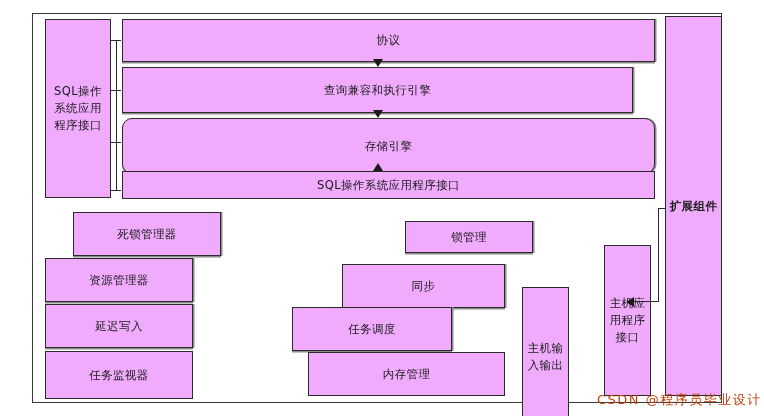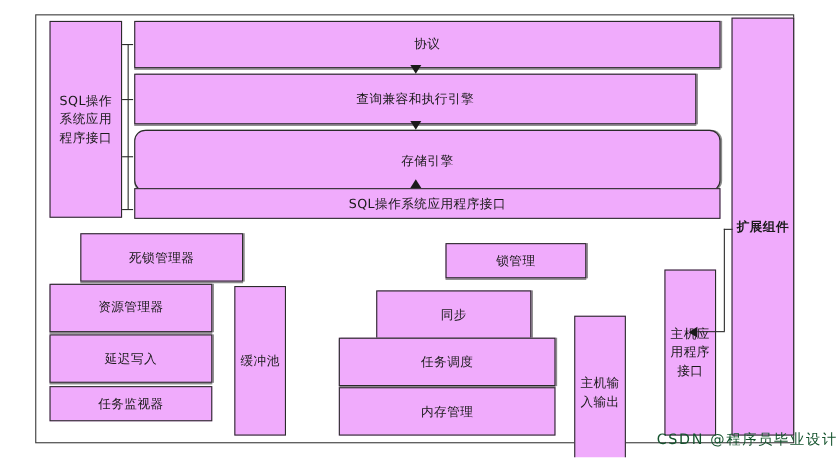--- a/index.html
+++ b/index.html
@@ -65,21 +65,21 @@
   }
   .arrow-left {
     position: absolute;
     width: 0; height: 0;
     border-top: 5px solid transparent;
     border-bottom: 5px solid transparent;
     border-right: 8px solid #1a1a1a;
   }
   .watermark {
     position: absolute;
-    color: #14532d;
+    color: #c2410c;
     font-size: 13px;
     letter-spacing: 1.5px;
     white-space: nowrap;
     user-select: none;
   }
 </style>
 </head>
 <body>
 
 <div id="canvas">
@@ -118,35 +118,32 @@
 
   <div class="box shadowed" style="left:45px; top:212px; width:148px; height:44px;margin-left:28px;">
     <span>死锁管理器</span>
   </div>
   <div class="box shadowed" style="left:45px; top:258px; width:148px; height:44px;font-family:Liberation Serif, serif;">
     <span>资源管理器</span>
   </div>
   <div class="box shadowed" style="left:45px; top:304px; width:148px; height:44px;">
     <span>延迟写入</span>
   </div>
-  <div class="box" style="left:45px; top:351px; width:148px; height:32px;">
+  <div class="box" style="left:45px; top:351px; width:148px; height:48px;">
     <span>任务监视器</span>
   </div>
 
-  <div class="box narrow" style="left:213px; top:260px; width:47px; height:136px;">
-    <span>缓冲池</span>
-  </div>
 
   <div class="box shadowed" style="left:393px; top:221px; width:128px; height:32px;margin-left:12px;">
     <span>锁管理</span>
   </div>
-  <div class="box shadowed" style="left:342px; top:264px; width:141px; height:44px;">
+  <div class="box shadowed" style="left:342px; top:264px; width:163px; height:44px;">
     <span>同步</span>
   </div>
-  <div class="box shadowed" style="left:308px; top:307px; width:197px; height:44px;">
+  <div class="box shadowed" style="left:292px; top:307px; width:160px; height:44px;">
     <span>任务调度</span>
   </div>
   <div class="box" style="left:308px; top:352px; width:197px; height:44px;">
     <span>内存管理</span>
   </div>
 
   <div class="box narrow" style="left:522px; top:256px; width:47px; height:140px;margin-top:31px;">
     <span>主机输入输出</span>
   </div>
 

